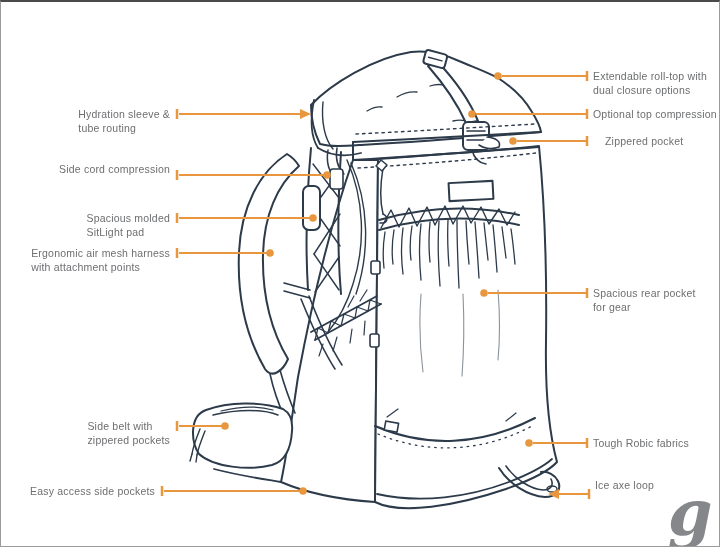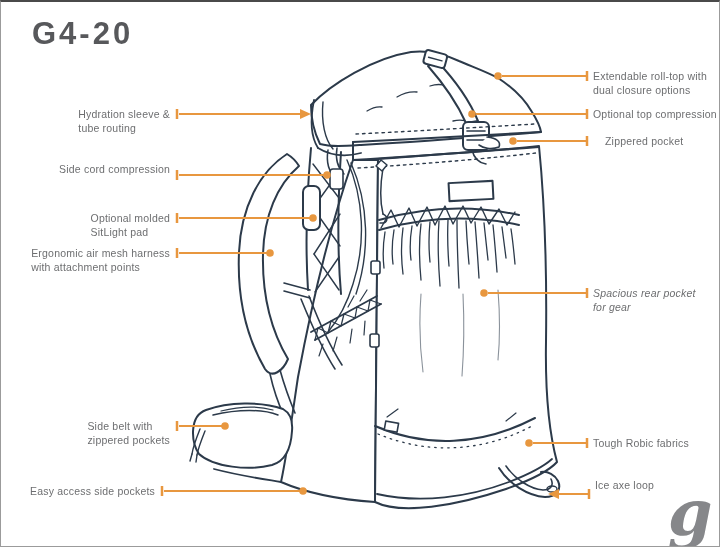--- a/index.html
+++ b/index.html
@@ -23,21 +23,20 @@
     position:absolute;left:660px;top:484px;width:58px;height:62px;
     font-family:"DejaVu Serif",serif;font-style:italic;font-weight:bold;
     font-size:64px;line-height:54px;color:#86878a;text-align:center;
   }
 </style>
 </head>
 <body>
 
 <div id="page">
 
-  <div class="title">G4-20</div>
 
   <svg id="art" width="720" height="547" viewBox="0 0 720 547">
 
     <g fill="none" stroke="#2C3A4A" stroke-width="2" stroke-linecap="round" stroke-linejoin="round">
 
       <g>
         <path d="M 352,158 C 332,215 312,295 297,375 C 291,415 286,452 280,480 C 310,493 344,498 374,500 C 375,385 376,270 377,158 Z" fill="#fff"></path>
         <path d="M 213,467 C 240,474 262,477 280,480" stroke-width="1.8"></path>
       </g>
 
@@ -240,31 +239,31 @@
         <polygon points="558,487 547,492 558,497" stroke="none"></polygon>
         <line x1="556" y1="492" x2="587" y2="492"></line>
         <line x1="588" y1="487" x2="588" y2="497" stroke-width="2.5"></line>
       </g>
     </g>
   </svg>
 
   <div class="callout-label align-r" style="right:549px;top:105px;">Hydration sleeve &amp;
 tube routing</div>
   <div class="callout-label align-r" style="right:549px;top:160px;">Side cord compression</div>
-  <div class="callout-label align-r" style="right:549px;top:209px;">Optional molded
+  <div class="callout-label align-r" style="right:549px;top:209px;">Spacious molded
 SitLight pad</div>
   <div class="callout-label align-r" style="right:549px;top:244px;margin-left:24px;">Ergonomic air mesh harness
 with attachment points</div>
   <div class="callout-label align-r" style="right:549px;top:417px;">Side belt with
 zippered pockets</div>
   <div class="callout-label align-l" style="left:592px;top:67px;">Extendable roll-top with
 dual closure options</div>
 
   <div class="callout-label align-r" style="right:564px;top:482px;">Easy access side pockets</div>
   <div class="callout-label align-l" style="left:592px;top:105px;">Optional top compression</div>
   <div class="callout-label align-l" style="left:604px;top:132px;">Zippered pocket</div>
-  <div class="callout-label align-l" style="left:592px;top:284px;font-style:italic;">Spacious rear pocket
+  <div class="callout-label align-l" style="left:592px;top:284px;">Spacious rear pocket
 for gear</div>
   <div class="callout-label align-l" style="left:592px;top:434px;">Tough Robic fabrics</div>
   <div class="callout-label align-l" style="left:594px;top:476px;">Ice axe loop</div>
 
   <div class="logo">g</div>
 </div>
 
 </body></html>

